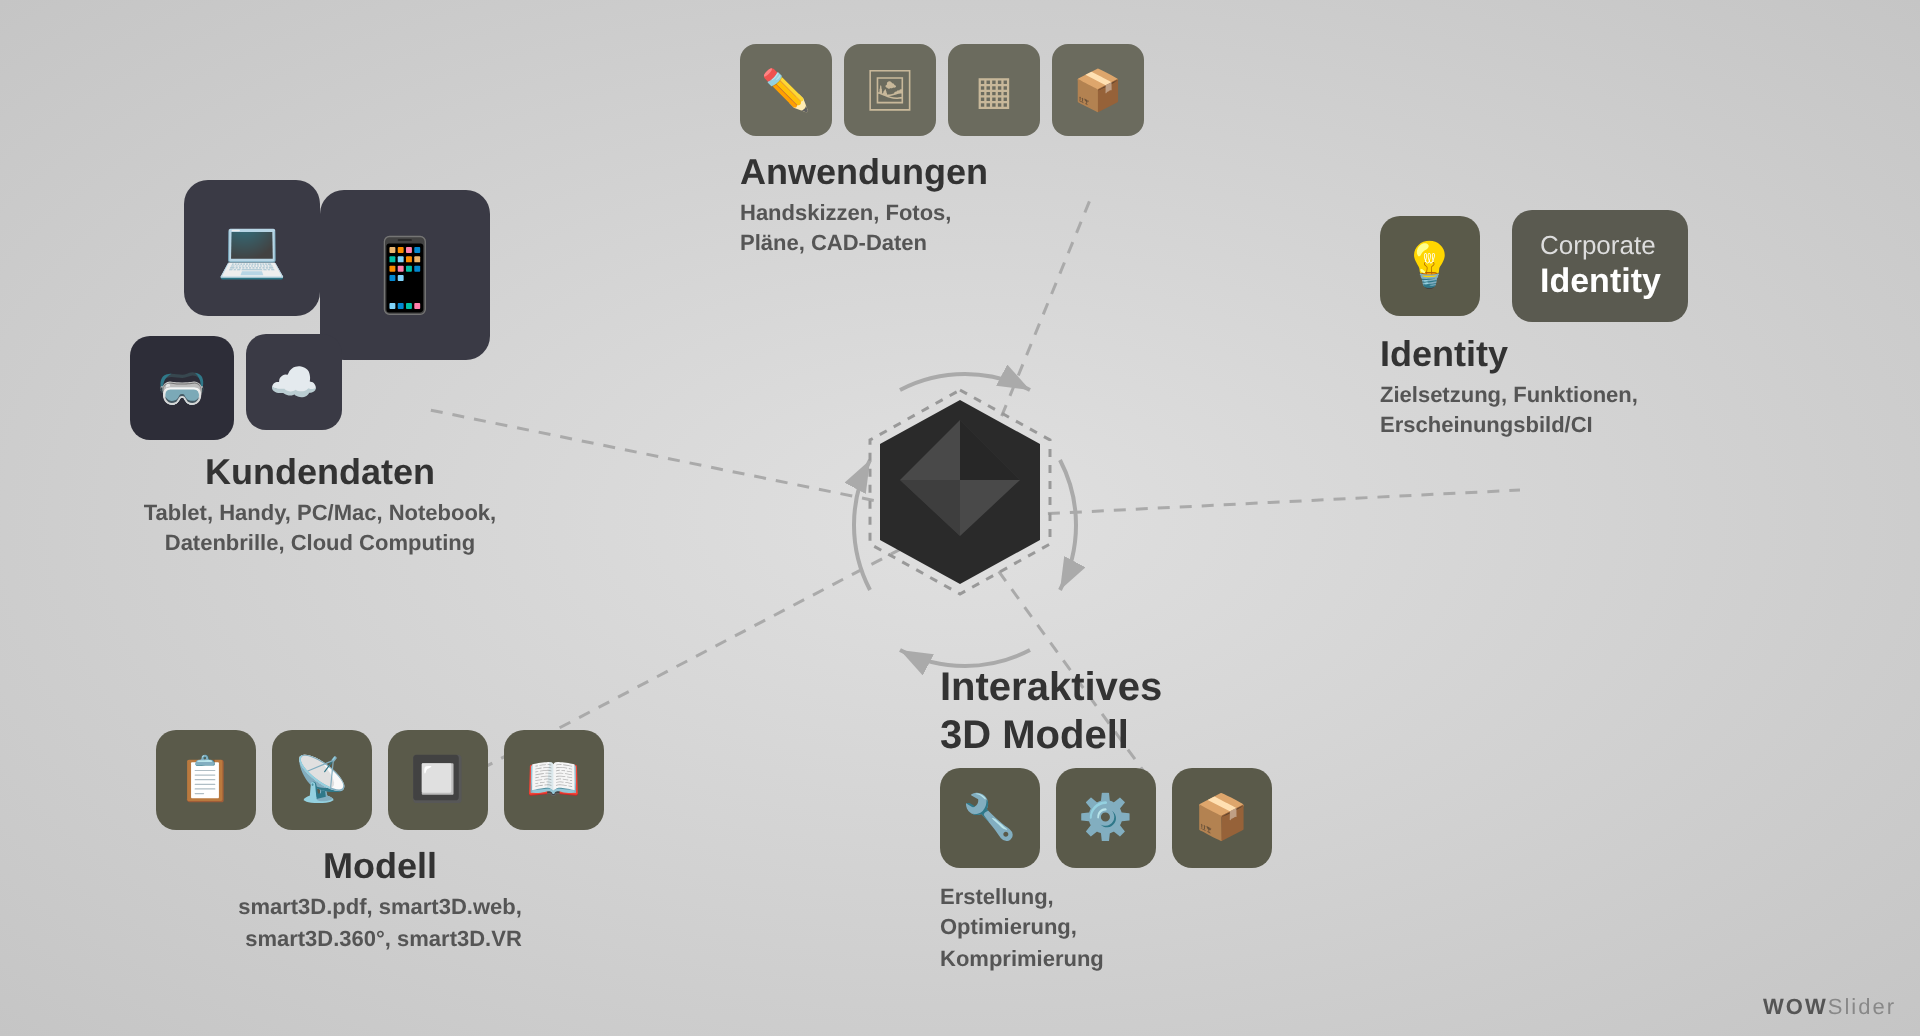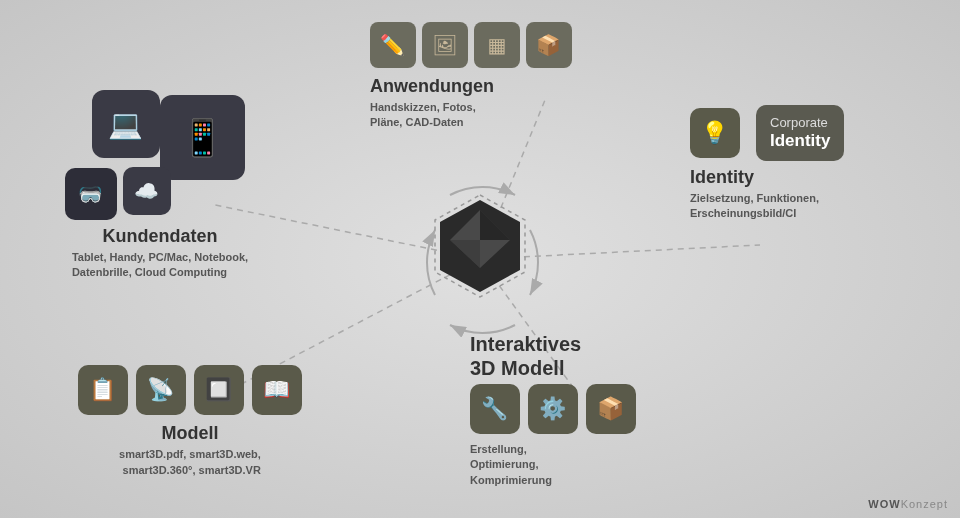--- a/index.html
+++ b/index.html
@@ -310,20 +310,20 @@
 
       <div class="aicon aicon-tablet" style="position:absolute; width:85px; height:85px; top:5px; right:10px; background:#3a3a45; border-radius:12px; display:flex; align-items:center; justify-content:center; color:#aaa; font-size:36px;">📱</div>
 
       <div class="aicon aicon-laptop" style="position:absolute; width:68px; height:68px; top:0; right:95px; background:#3a3a45; border-radius:12px; display:flex; align-items:center; justify-content:center; color:#aaa; font-size:28px;">💻</div>
 
       <div class="aicon aicon-oculus" style="position:absolute; width:52px; height:52px; bottom:0; left:0; background:#2d2d38; border-radius:10px; display:flex; align-items:center; justify-content:center; color:#aaa; font-size:20px;">🥽</div>
 
       <div class="aicon aicon-cloud" style="position:absolute; width:48px; height:48px; bottom:5px; left:58px; background:#3a3a45; border-radius:10px; display:flex; align-items:center; justify-content:center; color:#aaa; font-size:20px;">☁️</div>
     </div>
     <div class="node-title">Kundendaten</div>
-    <div class="node-subtitle" style="">Tablet, Handy, PC/Mac, Notebook,<br>Datenbrille, Cloud Computing</div>
+    <div class="node-subtitle" style="text-align:center;">Tablet, Handy, PC/Mac, Notebook,<br>Datenbrille, Cloud Computing</div>
   </div>
 
   <div class="wowslider">
-    <span class="wow-bold">WOW</span><span>Konzept</span>
+    <span class="wow-bold">WOW</span><span>Slider</span>
   </div>
 
 </div>
 
 </body></html>

